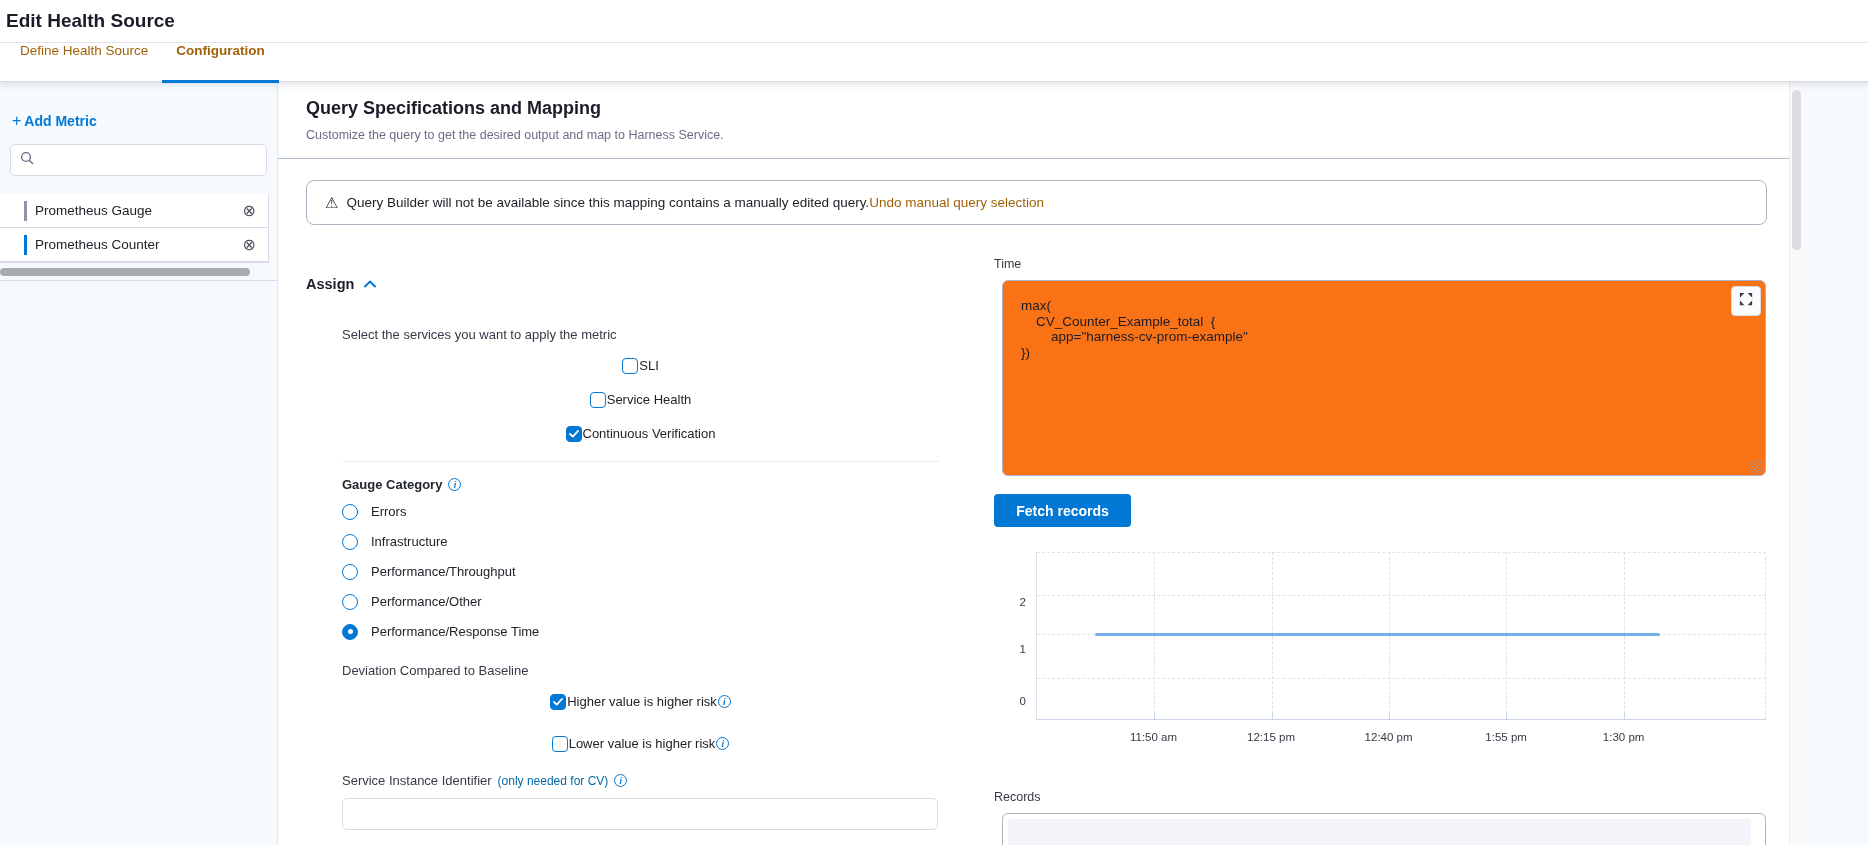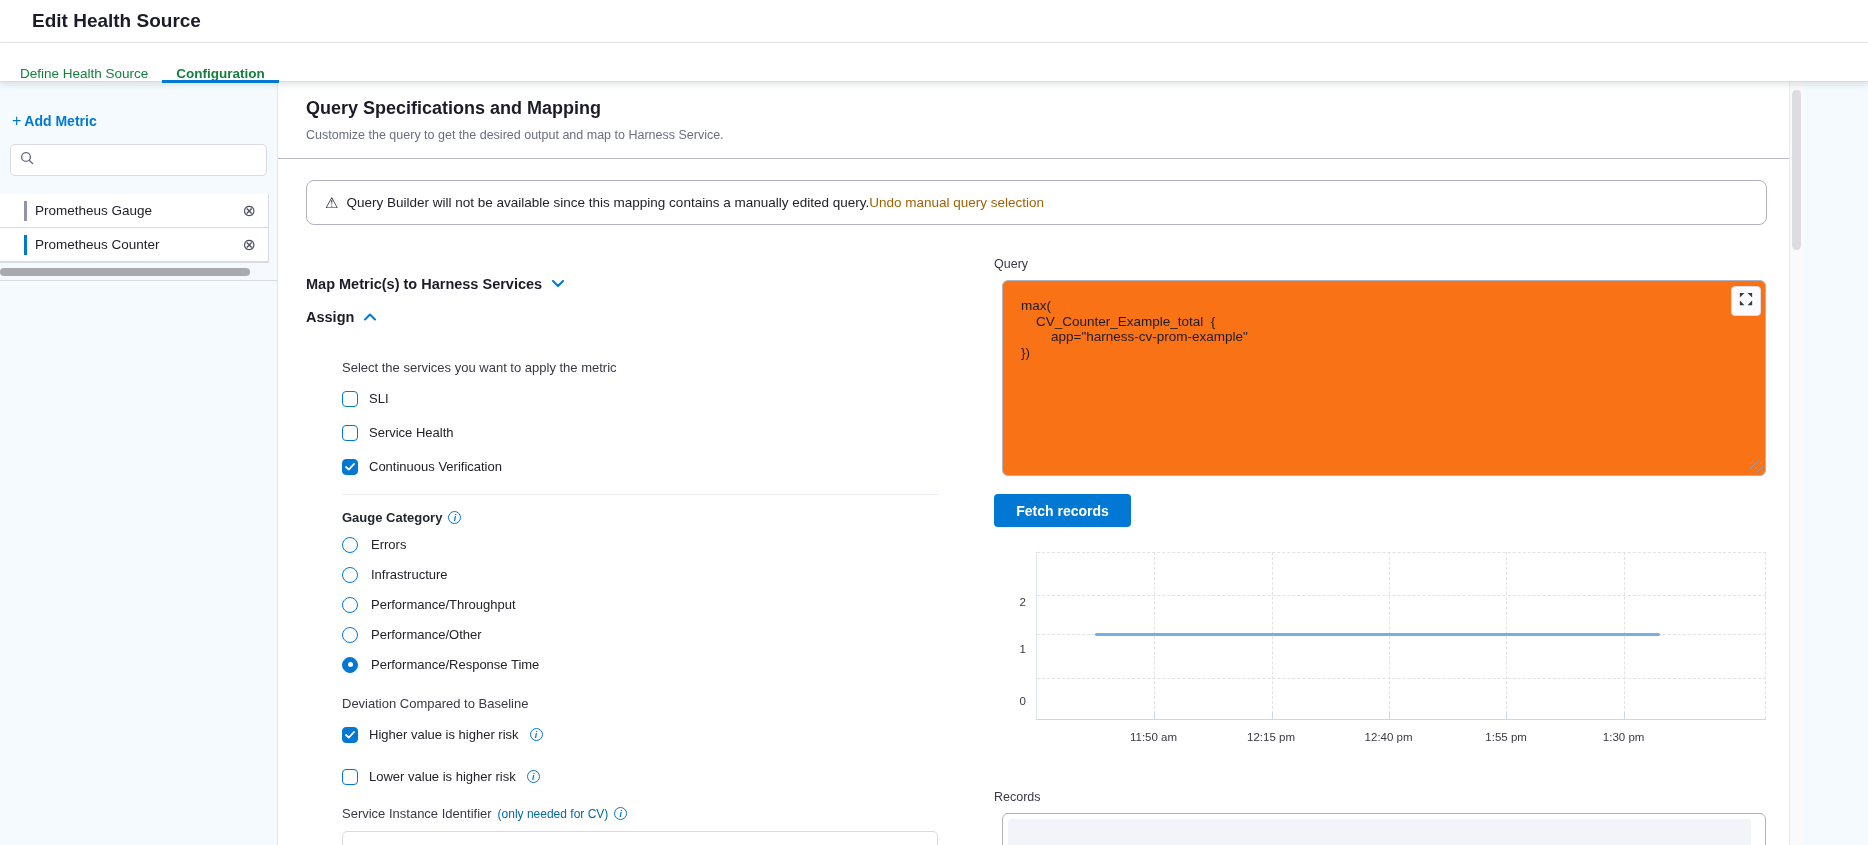--- a/index.html
+++ b/index.html
@@ -1,28 +1,28 @@
 <!DOCTYPE html>
 <html><head>
 <meta charset="utf-8">
 <style>
   * { box-sizing: border-box; margin: 0; padding: 0; }
   html,body { width:1868px; height:845px; overflow:hidden; background:#fff;
     font-family:"Liberation Sans", sans-serif; color:#22222a; }
 
   
-  .titlebar { height:43px; display:flex; align-items:center; padding-left:32px;
+  .titlebar { height:43px; display:flex; align-items:center; padding-left:6px;
     border-bottom:1px solid #e6e6ea; background:#fff; }
   .titlebar h1 { font-size:19px; font-weight:bold; color:#1c1c28; }
 
   .tabbar { height:39px; display:flex; align-items:stretch; padding-left:6px;
     border-bottom:1px solid #d9dae5; background:#fff; position:relative; z-index:5;
     box-shadow:0 3px 6px rgba(96,97,112,0.16); }
-  .tab { display:flex; align-items:flex-end; padding:0 14px; font-size:13.5px;
-    color:#15803d; cursor:pointer; position:relative; }
+  .tab { display:flex; align-items:flex-start; padding:0 14px; font-size:13.5px;
+    color:#a16207; cursor:pointer; position:relative; }
   .tab.active { font-weight:bold; }
   .tab.active:after { content:""; position:absolute; left:0; right:0; bottom:-2px;
     height:3px; background:#0278d5; }
 
   
   .bodywrap { display:flex; height:763px; }
 
   
   .sidebar { width:278px; background:#f4fafe; border-right:1px solid #e4e6ee;
     padding-top:30px; position:relative; flex:none; }
@@ -66,21 +66,21 @@
   .leftcol { width:688px; flex:none; padding-top:19px; }
   .rightcol { flex:1; max-width:772px; }
 
   .sectionrow { display:flex; align-items:center; gap:10px; cursor:pointer; }
   .sectionrow .stitle { font-size:14.5px; font-weight:bold; color:#1c1c28; }
   .map-row { margin-bottom:17px; }
   .assign-row { margin-bottom:35px; }
 
   .assign-body { margin-left:36px; width:597px; }
   .fieldlabel { font-size:13px; color:#383946; }
-  .cbrow { display:flex; align-items:center; gap:11px; margin-top:13px; height:21px; cursor:pointer; }
+  .cbrow { display:flex; align-items:center; gap:1px; margin-top:13px; height:21px; cursor:pointer;justify-content:center; }
   .checkbox { width:16px; height:16px; border:1.5px solid #0278d5; border-radius:4px;
     background:#fff; flex:none; display:flex; align-items:center; justify-content:center; }
   .checkbox.checked { background:#0278d5; border-color:#0278d5; }
   .cbrow .cblabel { font-size:13px; color:#22222a; }
   .soft-divider { border-bottom:1px solid #ececf2; margin:17px 0 15px 0; }
 
   .risklabel { font-size:13px; font-weight:bold; color:#22262d; display:flex;
     align-items:center; gap:6px; }
   .radiorow { display:flex; align-items:center; gap:13px; margin-top:9px; height:21px; cursor:pointer; }
   .radio { width:16px; height:16px; border:1.5px solid #0278d5; border-radius:50%;
@@ -215,28 +215,20 @@
       <div class="head-divider"></div>
 
       <div class="warnbanner">
         <span class="wicon">⚠</span>
         <span><span>Query Builder will not be available since this mapping contains a manually edited query.</span><a>Undo manual query selection</a></span>
       </div>
 
       <div class="columns">
 
         <div class="leftcol">
-          <div class="sectionrow map-row">
-            <span class="stitle">Map Metric(s) to Harness Services</span>
-            <span class="chev-blue">
-              <svg class="chevron" width="12" height="8" viewBox="0 0 12 8" fill="none">
-                <polyline points="1,1 6,6 11,1" stroke-width="2" fill="none" stroke-linecap="round" stroke-linejoin="round"></polyline>
-              </svg>
-            </span>
-          </div>
 
           <div class="sectionrow assign-row">
             <span class="stitle">Assign</span>
             <span class="chev-blue">
               <svg class="chevron" width="12" height="8" viewBox="0 0 12 8" fill="none">
                 <polyline points="1,6.5 6,1.5 11,6.5" stroke-width="2" fill="none" stroke-linecap="round" stroke-linejoin="round"></polyline>
               </svg>
             </span>
           </div>
 
@@ -312,21 +304,21 @@
             </div>
 
             <div class="selectbox">
               
               
             </div>
           </div>
         </div>
 
         <div class="rightcol">
-          <div class="qlabel">Query</div>
+          <div class="qlabel">Time</div>
 
           <div class="querybox">
             <pre>max(
     CV_Counter_Example_total  {
         app="harness-cv-prom-example"
 })</pre>
             <div class="expandbtn">
               <span>
                 <svg width="14" height="14" viewBox="0 0 16 16" fill="#383946">
                   <path d="M1 1h5.2L1 6.2zM15 1v5.2L9.8 1zM1 15V9.8L6.2 15zM15 15H9.8L15 9.8z"></path>

